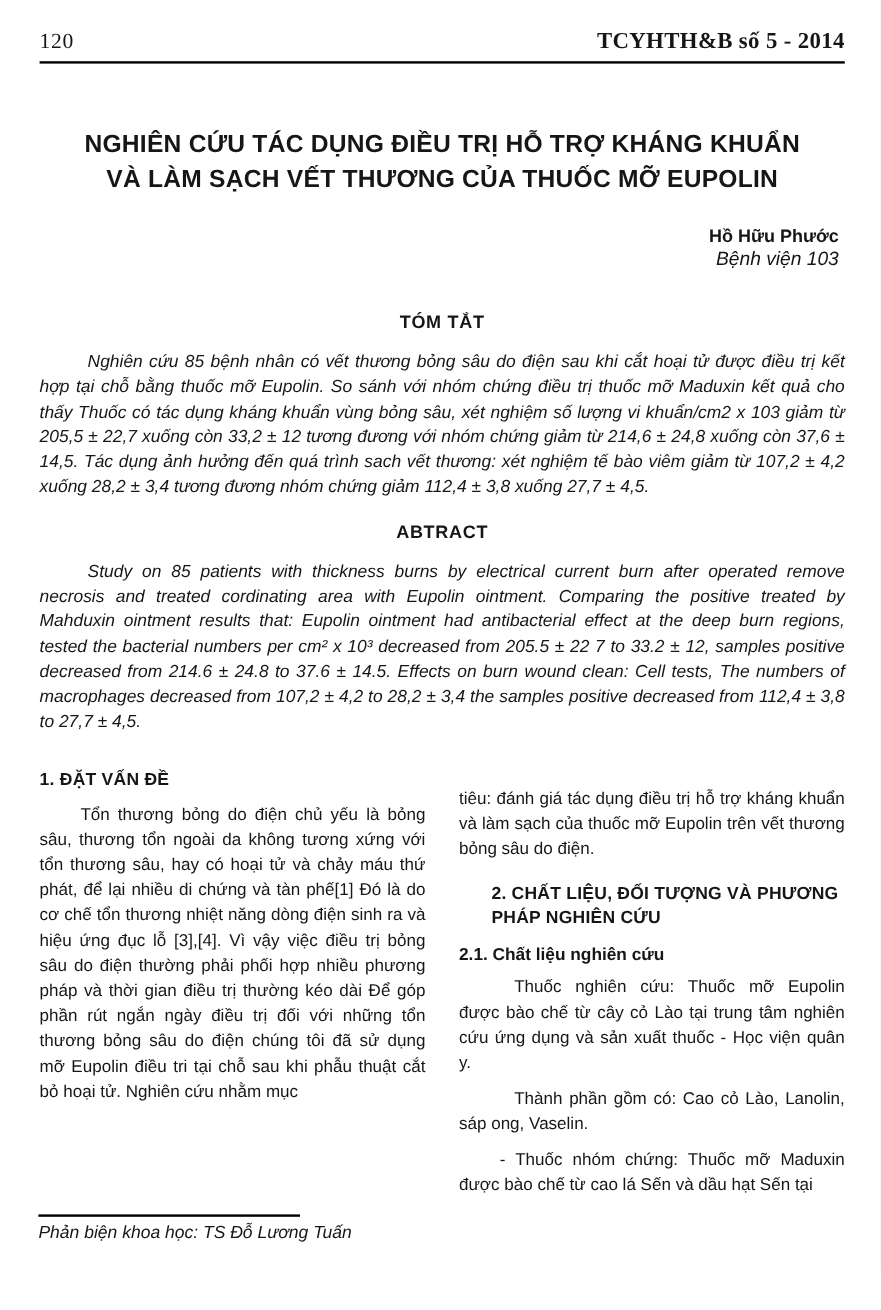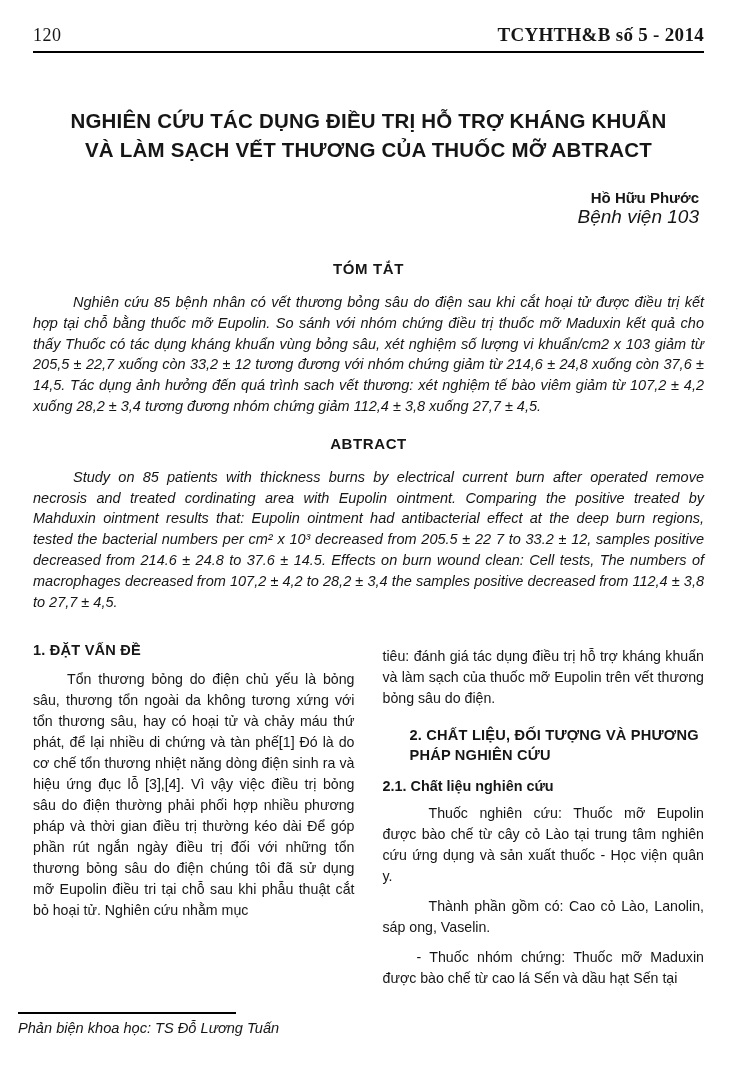--- a/index.html
+++ b/index.html
@@ -56,21 +56,21 @@
     text-align: right;
     padding-right: 5px;
     line-height: 19px;
   }
   .author-name {
     font-weight: bold;
     font-size: 15px;
   }
   .author-affiliation {
     font-style: italic;
-    font-size: 19px;
+    font-size: 16px;
   }
 
   
   .center-heading {
     text-align: center;
     font-size: 15px;
     font-weight: bold;
     letter-spacing: 0.6px;
     margin: 34px 0 0;
   }
@@ -112,21 +112,21 @@
     line-height: 21px;
     text-align: justify;
     margin: 9px 0 0;
   }
   .indent    { text-indent: 34px; }
   .indent-lg { text-indent: 46px; }
 
   
   .footnote {
     position: absolute;
-    left: 18px;
+    left: 32px;
     top: 1012px;
     width: 310px;
   }
   .footnote-rule {
     width: 218px;
     border-top: 2px solid #000;
   }
   .reviewer-note {
     margin-top: 6px;
     font-style: italic;
@@ -139,41 +139,41 @@
 <div class="page">
 
   <header class="running-head">
     <span class="page-number">120</span>
     <span class="journal-issue">TCYHTH&amp;B số 5 - 2014</span>
   </header>
   <div class="head-rule"></div>
 
   <h1 class="article-title">
     <span>NGHIÊN CỨU TÁC DỤNG ĐIỀU TRỊ HỖ TRỢ KHÁNG KHUẨN</span>
-    <span>VÀ LÀM SẠCH VẾT THƯƠNG CỦA THUỐC MỠ ABTRACT</span>
+    <span>VÀ LÀM SẠCH VẾT THƯƠNG CỦA THUỐC MỠ EUPOLIN</span>
   </h1>
 
   <div class="author-block">
     <div class="author-name">Hồ Hữu Phước</div>
     <div class="author-affiliation">Bệnh viện 103</div>
   </div>
 
   <h2 class="center-heading">TÓM TẮT</h2>
   <p class="abstract-par">Nghiên cứu 85 bệnh nhân có vết thương bỏng sâu do điện sau khi cắt hoại tử được điều trị kết hợp tại chỗ bằng thuốc mỡ Eupolin. So sánh với nhóm chứng điều trị thuốc mỡ Maduxin kết quả cho thấy  Thuốc có tác dụng kháng khuẩn vùng bỏng sâu, xét nghiệm số lượng vi khuẩn/cm2 x 103  giảm từ 205,5 ± 22,7 xuống còn 33,2 ± 12 tương đương với nhóm chứng giảm từ 214,6 ± 24,8 xuống còn 37,6 ± 14,5. Tác dụng ảnh hưởng đến quá trình sach vết thương: xét nghiệm tế bào viêm giảm từ 107,2 ± 4,2 xuống 28,2 ± 3,4 tương đương nhóm chứng giảm 112,4 ± 3,8 xuống 27,7 ± 4,5.</p>
 
   <h2 class="center-heading abstract">ABTRACT</h2>
   <p class="abstract-par">Study on 85 patients with thickness burns by electrical current burn after operated remove necrosis and treated cordinating area with Eupolin ointment. Comparing the positive treated by Mahduxin ointment results that: Eupolin ointment had antibacterial effect at the deep burn regions, tested the bacterial numbers per cm² x 10³ decreased from 205.5 ± 22 7 to 33.2 ± 12, samples positive decreased from 214.6 ± 24.8 to 37.6 ± 14.5. Effects on burn wound clean: Cell tests, The numbers of macrophages decreased from 107,2 ± 4,2 to 28,2 ± 3,4 the samples positive decreased from 112,4 ± 3,8 to 27,7 ± 4,5.</p>
 
   <div class="columns">
     <div class="col">
       <h3 class="sec-heading">1. ĐẶT VẤN ĐỀ</h3>
       <p class="body-par indent">Tổn thương bỏng do điện chủ yếu là bỏng sâu, thương tổn ngoài da không tương xứng với tổn thương sâu, hay có hoại tử và chảy máu thứ phát, để lại nhiều di chứng và tàn phế[1]  Đó là do cơ chế tổn thương nhiệt năng dòng điện sinh ra và hiệu ứng đục lỗ [3],[4]. Vì vậy việc điều trị bỏng sâu do điện thường phải phối hợp nhiều phương pháp và thời gian điều trị thường kéo dài  Để góp phần rút ngắn ngày điều trị đối với những tổn thương bỏng sâu do điện chúng tôi đã sử dụng mỡ Eupolin điều tri tại chỗ sau khi phẫu thuật cắt bỏ hoại tử. Nghiên cứu nhằm mục</p>
     </div>
     <div class="col">
-      <p class="body-par" style="margin-top:6px">tiêu: đánh giá tác dụng điều trị hỗ trợ kháng khuẩn và làm sạch của thuốc mỡ Eupolin trên vết thương bỏng sâu do điện.</p>
+      <p class="body-par" style="margin-top:16px">tiêu: đánh giá tác dụng điều trị hỗ trợ kháng khuẩn và làm sạch của thuốc mỡ Eupolin trên vết thương bỏng sâu do điện.</p>
       <h3 class="sec-heading h2">2. CHẤT LIỆU, ĐỐI TƯỢNG VÀ PHƯƠNG PHÁP NGHIÊN CỨU</h3>
       <h4 class="sub-heading">2.1. Chất liệu nghiên cứu</h4>
       <p class="body-par indent-lg">Thuốc nghiên cứu: Thuốc mỡ Eupolin được bào chế từ cây cỏ Lào tại trung tâm nghiên cứu ứng dụng và sản xuất thuốc - Học viện quân y.</p>
       <p class="body-par indent-lg">Thành phần gồm có: Cao cỏ Lào, Lanolin, sáp ong, Vaselin.</p>
       <p class="body-par indent">- Thuốc nhóm chứng: Thuốc mỡ Maduxin được bào chế từ cao lá Sến và dầu hạt Sến tại</p>
     </div>
   </div>
 
   <footer class="footnote">
     <div class="footnote-rule"></div>

